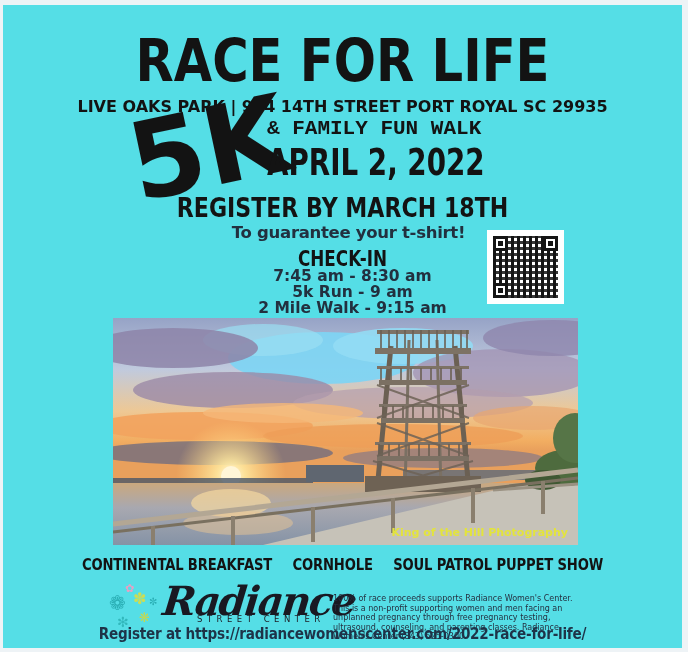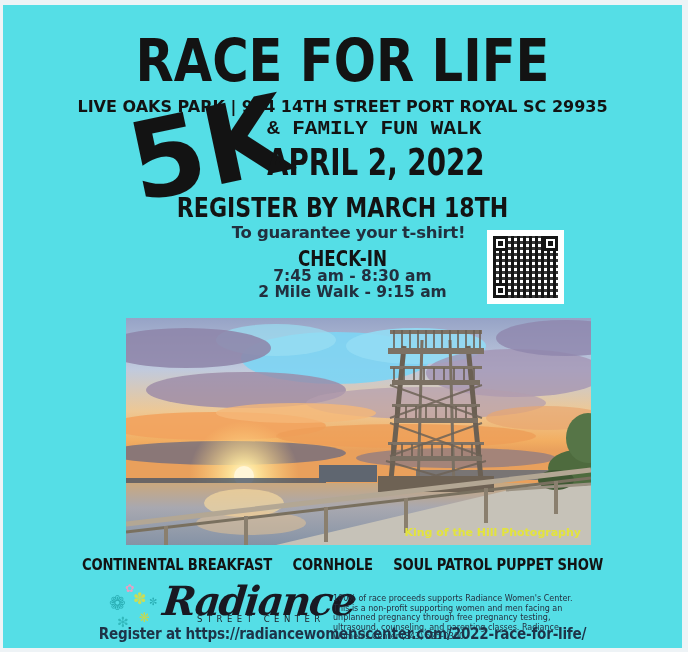--- a/index.html
+++ b/index.html
@@ -24,21 +24,21 @@
 
   .qr{left:484px;top:225px;width:77px;height:74px;background:#fff;padding:6px;box-sizing:border-box;}
   .qr-inner{position:relative;width:100%;height:100%;
     background-image:
       repeating-linear-gradient(0deg, rgba(21,21,21,.85) 0 3px, transparent 3px 6px),
       repeating-linear-gradient(90deg, #151515 0 3px, #fff 3px 6px);}
   .qf{position:absolute;width:15px;height:15px;border:3px solid #151515;background:#fff;box-sizing:border-box;}
   .qf::after{content:"";position:absolute;inset:2px;background:#151515;}
   .qf.tl{left:0;top:0}.qf.tr{right:0;top:0}.qf.bl{left:0;bottom:0}
 
-  .photo{left:123px;top:313px;width:465px;height:227px;}
+  .photo{left:110px;top:313px;width:465px;height:227px;}
 
   .amen-row{top:551px;display:flex;justify-content:center;gap:24px;transform:scaleX(.85);transform-origin:center top;}
   .amen-row span{font-size:15.5px;white-space:nowrap;letter-spacing:-.2px;}
 
   .flowers{left:106px;top:578px;width:58px;height:54px;}
   .flowers span{position:absolute;line-height:1;}
   .script{left:160px;top:572px;font-family:"DejaVu Serif",serif;font-style:italic;font-weight:700;
           font-size:40px;color:#191922;letter-spacing:-2px;transform:skewX(-6deg);}
   .wcenter{left:194px;top:609px;font-size:8.5px;letter-spacing:4.5px;color:#1c1c24;font-weight:500;white-space:nowrap;}
 
@@ -62,20 +62,21 @@
 
   <div class="abs mk fivek">5K</div>
   <div class="abs mk walk">&amp; FAMILY FUN WALK</div>
   <div class="abs mk date">APRIL 2, 2022</div>
   <div class="abs ctr mk deadline">REGISTER BY MARCH 18TH</div>
   <div class="abs ctr navy tshirt">To guarantee your t-shirt!</div>
 
   <div class="abs ctr mk checkin-h">CHECK-IN</div>
   <div class="abs ctr navy times">
     <div>7:45 am - 8:30 am</div>
+    <div>5k Run - 9 am</div>
     <div>2 Mile Walk - 9:15 am</div>
   </div>
 
   <div class="abs qr">
     <div class="qr-inner">
       <div class="qf tl"></div>
       <div class="qf tr"></div>
       <div class="qf bl"></div>
     </div>
   </div>

